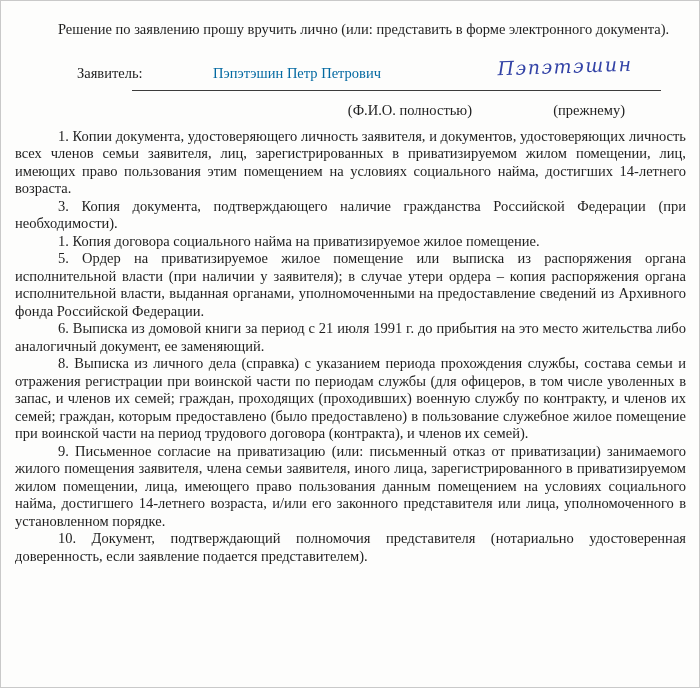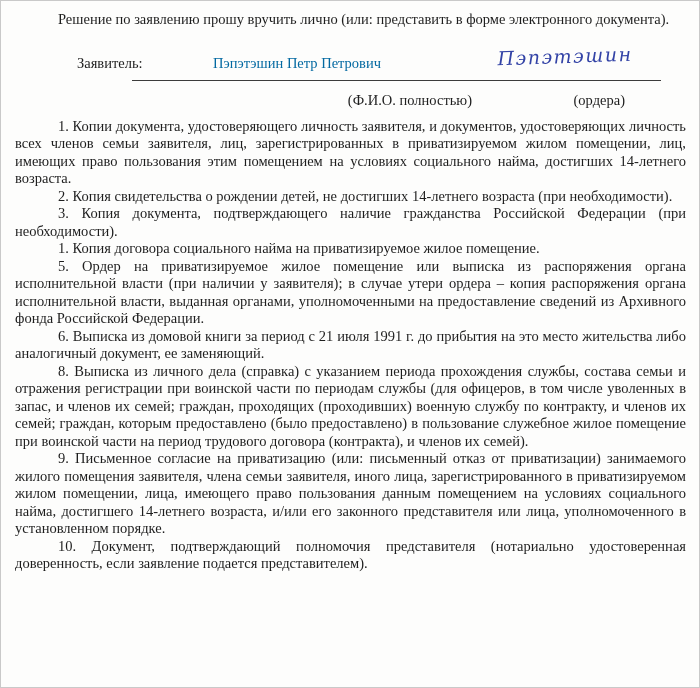--- a/index.html
+++ b/index.html
@@ -2,21 +2,21 @@
 <html><head>
 <meta charset="utf-8">
 <style>
   html, body { margin: 0; padding: 0; background: #ffffff; }
   .page {
     position: relative;
     width: 700px;
     height: 688px;
     box-sizing: border-box;
     border: 1px solid #c9c9c9;
-    padding: 10px 13px 0 14px;
+    padding: 20px 13px 0 14px;
     font-family: "Liberation Serif", serif;
     font-size: 14.5px;
     line-height: 17.5px;
     color: #1e1e1e;
     text-align: justify;
     overflow: hidden;
   }
   .para { margin: 0; text-indent: 43px; }
   .sig-block {
     position: relative;
@@ -53,26 +53,25 @@
 <div class="page" style="background-color: rgb(253, 253, 252);">
 
   <p class="para">Решение по заявлению прошу вручить лично (или: представить в форме электронного документа).</p>
 
   <div class="sig-block">
     <span class="sig-label">Заявитель:</span>
     <span class="sig-name" style="color: #0369a1;">Пэпэтэшин Петр Петрович</span>
     <span class="sig-script" style="color: rgb(51, 67, 166);">Пэпэтэшин</span>
     <div class="sig-line"></div>
     <span class="cap cap-fio">(Ф.И.О. полностью)</span>
-    <span class="cap cap-sign">(ордера)</span>
+    <span class="cap cap-sign">(прежнему)</span>
   </div>
 
   <div class="attachments">
     <p class="para">1. Копии документа, удостоверяющего личность заявителя, и документов, удостоверяющих личность всех членов семьи заявителя, лиц, зарегистрированных в приватизируемом жилом помещении, лиц, имеющих право пользования этим помещением на условиях социального найма, достигших 14-летнего возраста.</p>
-    <p class="para">2. Копия свидетельства о рождении детей, не достигших 14-летнего возраста (при необходимости).</p>
     <p class="para">3. Копия документа, подтверждающего наличие гражданства Российской Федерации (при необходимости).</p>
     <p class="para">1. Копия договора социального найма на приватизируемое жилое помещение.</p>
     <p class="para">5. Ордер на приватизируемое жилое помещение или выписка из распоряжения органа исполнительной власти (при наличии у заявителя); в случае утери ордера – копия распоряжения органа исполнительной власти, выданная органами, уполномоченными на предоставление сведений из Архивного фонда Российской Федерации.</p>
     <p class="para">6. Выписка из домовой книги за период с 21 июля 1991 г. до прибытия на это место жительства либо аналогичный документ, ее заменяющий.</p>
     <p class="para">8. Выписка из личного дела (справка) с указанием периода прохождения службы, состава семьи и отражения регистрации при воинской части по периодам службы (для офицеров, в том числе уволенных в запас, и членов их семей; граждан, проходящих (проходивших) военную службу по контракту, и членов их семей; граждан, которым предоставлено (было предоставлено) в пользование служебное жилое помещение при воинской части на период трудового договора (контракта), и членов их семей).</p>
     <p class="para">9. Письменное согласие на приватизацию (или: письменный отказ от приватизации) занимаемого жилого помещения заявителя, члена семьи заявителя, иного лица, зарегистрированного в приватизируемом жилом помещении, лица, имеющего право пользования данным помещением на условиях социального найма, достигшего 14-летнего возраста, и/или его законного представителя или лица, уполномоченного в установленном порядке.</p>
     <p class="para">10. Документ, подтверждающий полномочия представителя (нотариально удостоверенная доверенность, если заявление подается представителем).</p>
   </div>
 
 </div>

